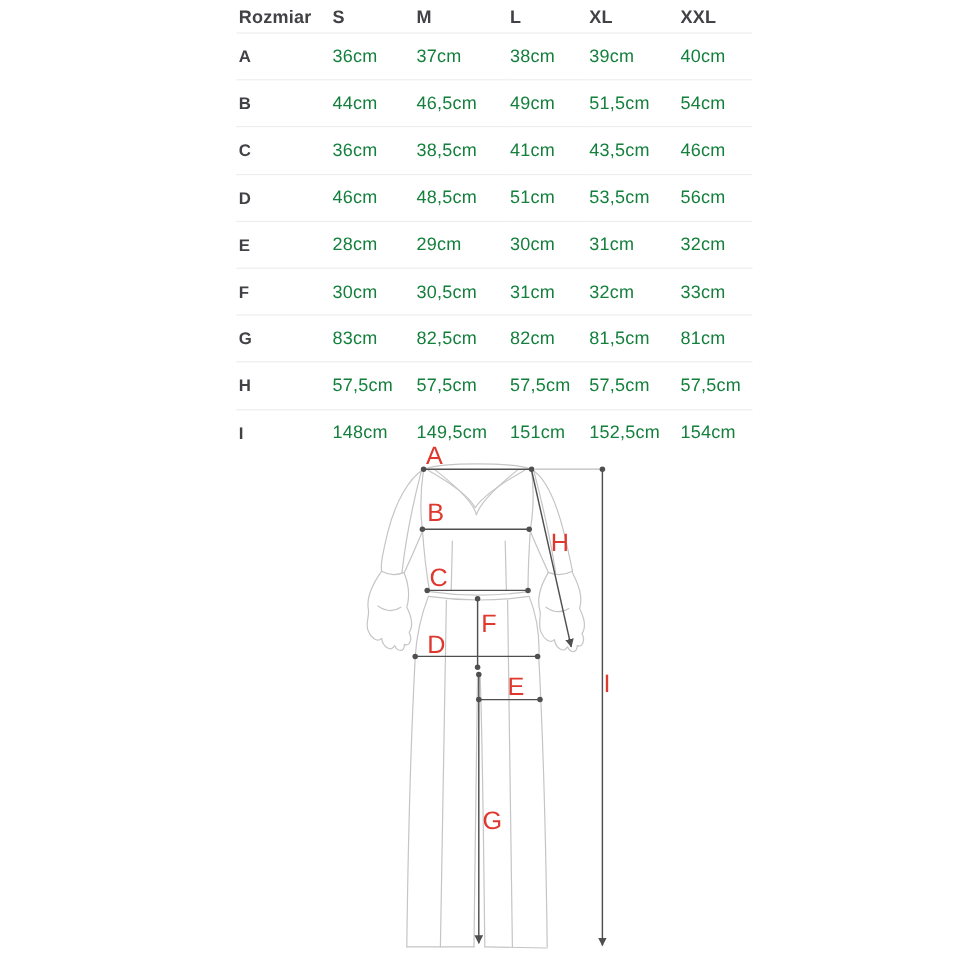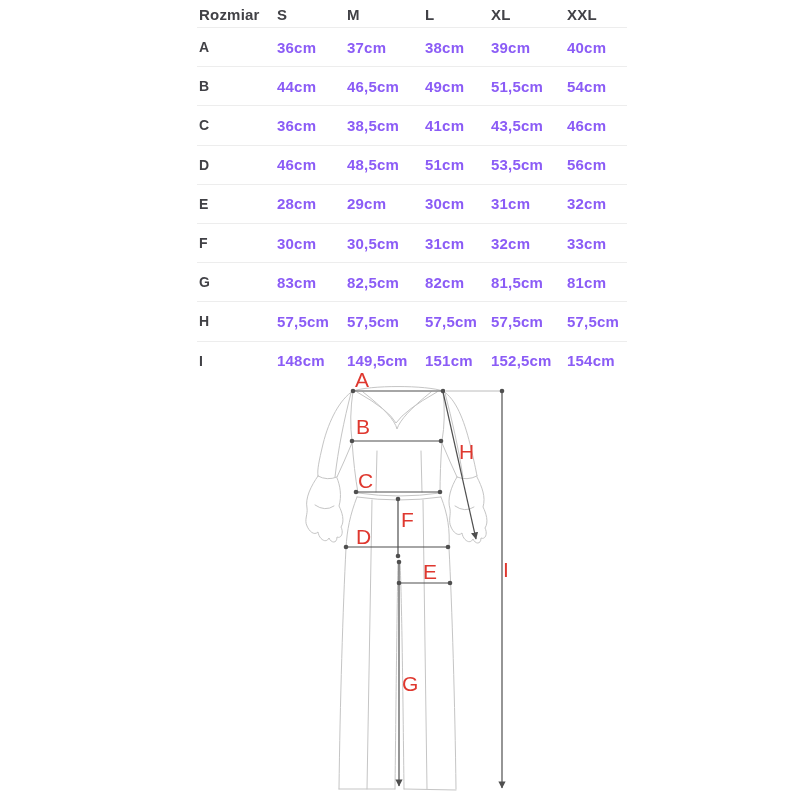--- a/index.html
+++ b/index.html
@@ -12,21 +12,21 @@
   .size-table{
     position:absolute;left:197px;top:1px;
     display:grid;
     grid-template-columns:78px 70px 78px 66px 76px 62px;
   }
   .size-table .row{display:contents;}
   .cell{
     display:flex;align-items:center;
     height:38.2px;padding-left:2px;
     border-top:1px solid #ededed;
-    font-size:15px;letter-spacing:.2px;color:#8b5cf6;font-weight:bold;
+    font-size:15px;letter-spacing:.2px;color:#15803d;
   }
   .cell.head{
     height:26px;border-top:none;
     font-weight:bold;color:#414146;
   }
   .cell.rowlabel{font-weight:bold;color:#414146;font-size:14px;}
   
   .diagram{position:absolute;left:0;top:0;width:800px;height:800px;}
   .garment{fill:none;stroke:#c5c5c5;stroke-width:1;stroke-linecap:round;stroke-linejoin:round;}
   .mline{fill:none;stroke:#4f4f4f;stroke-width:1.2;}

